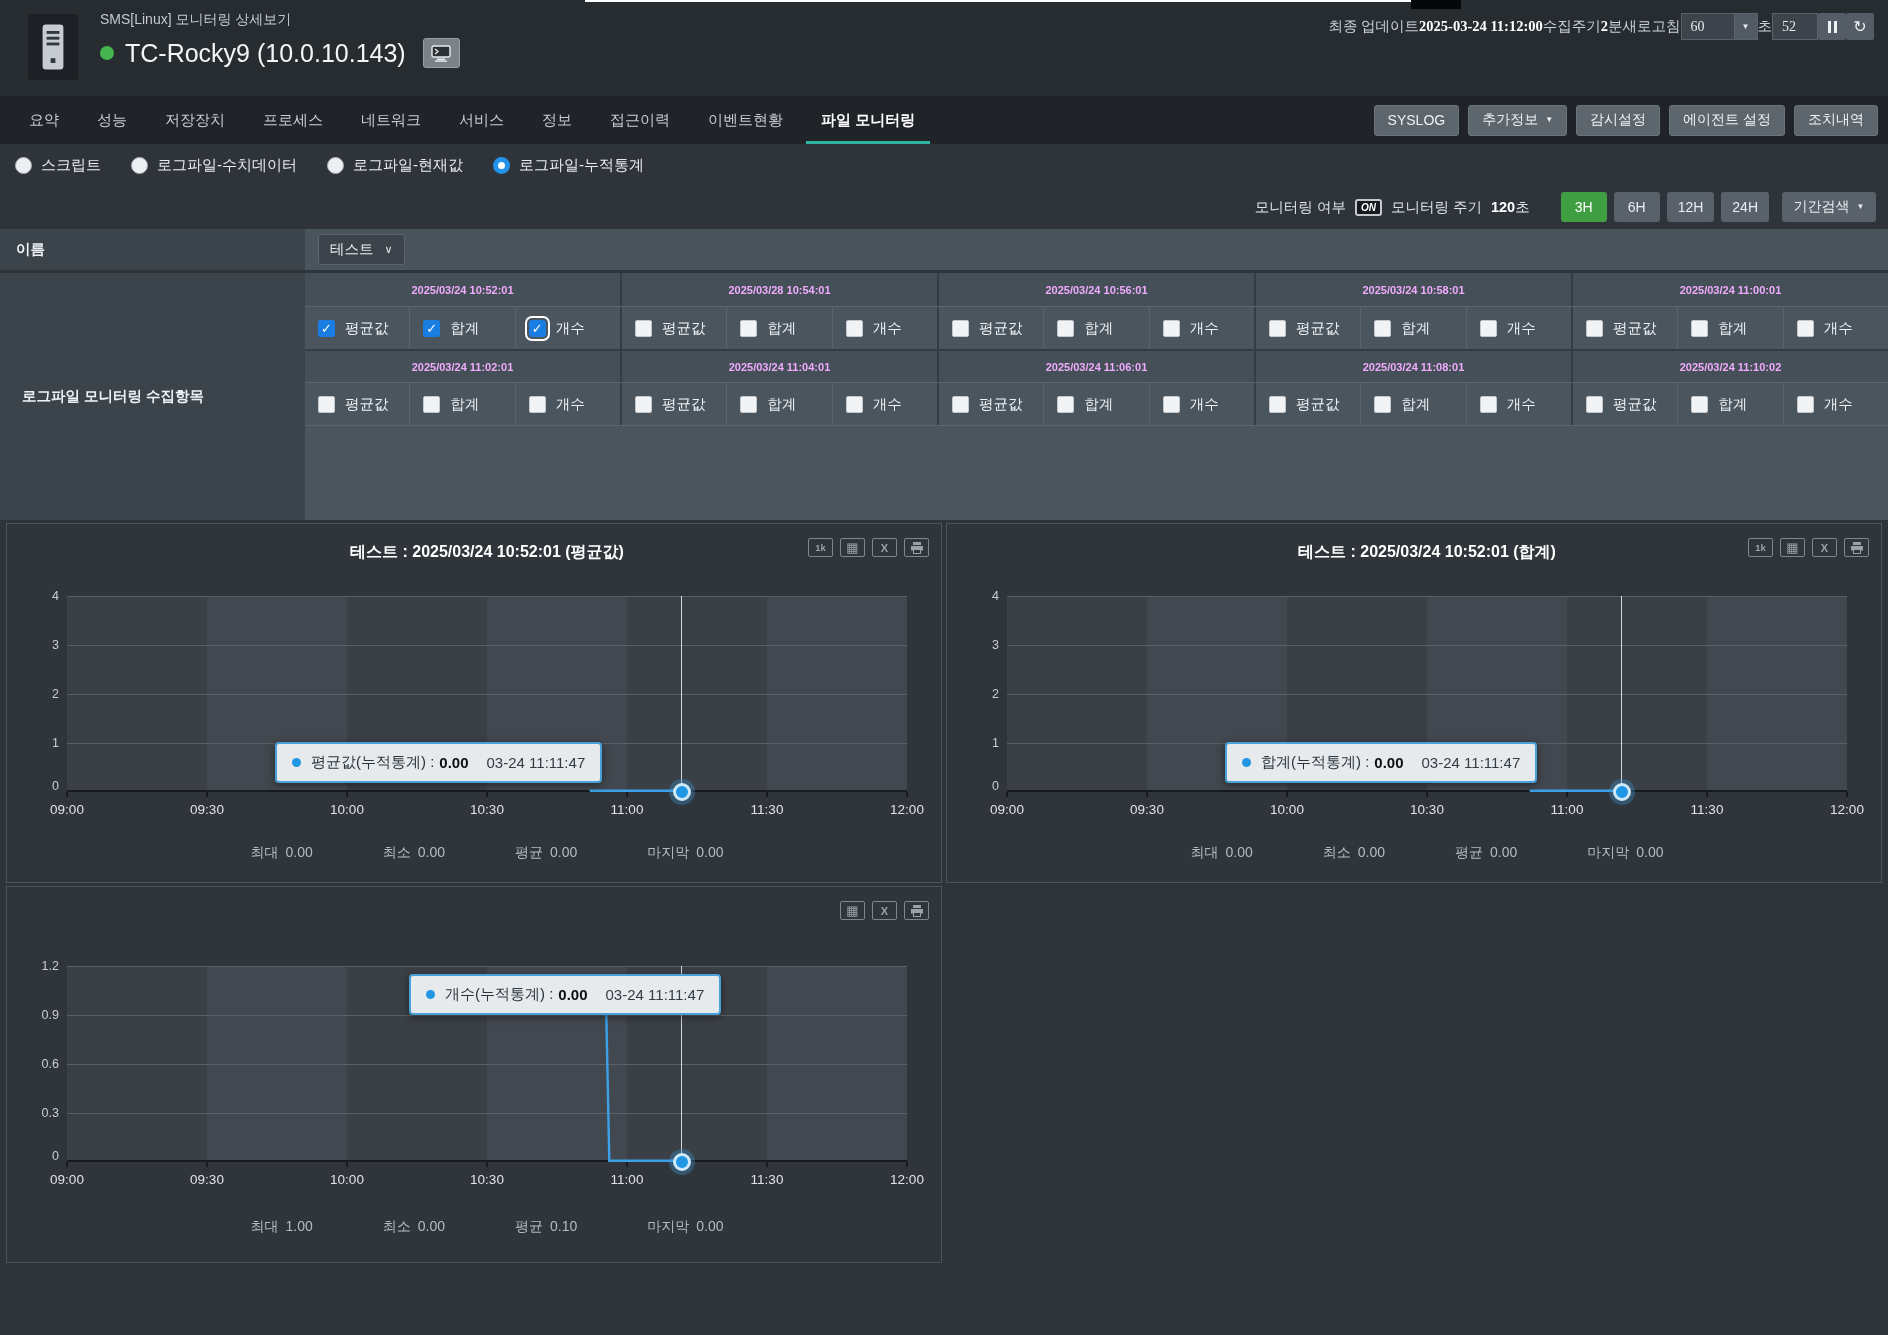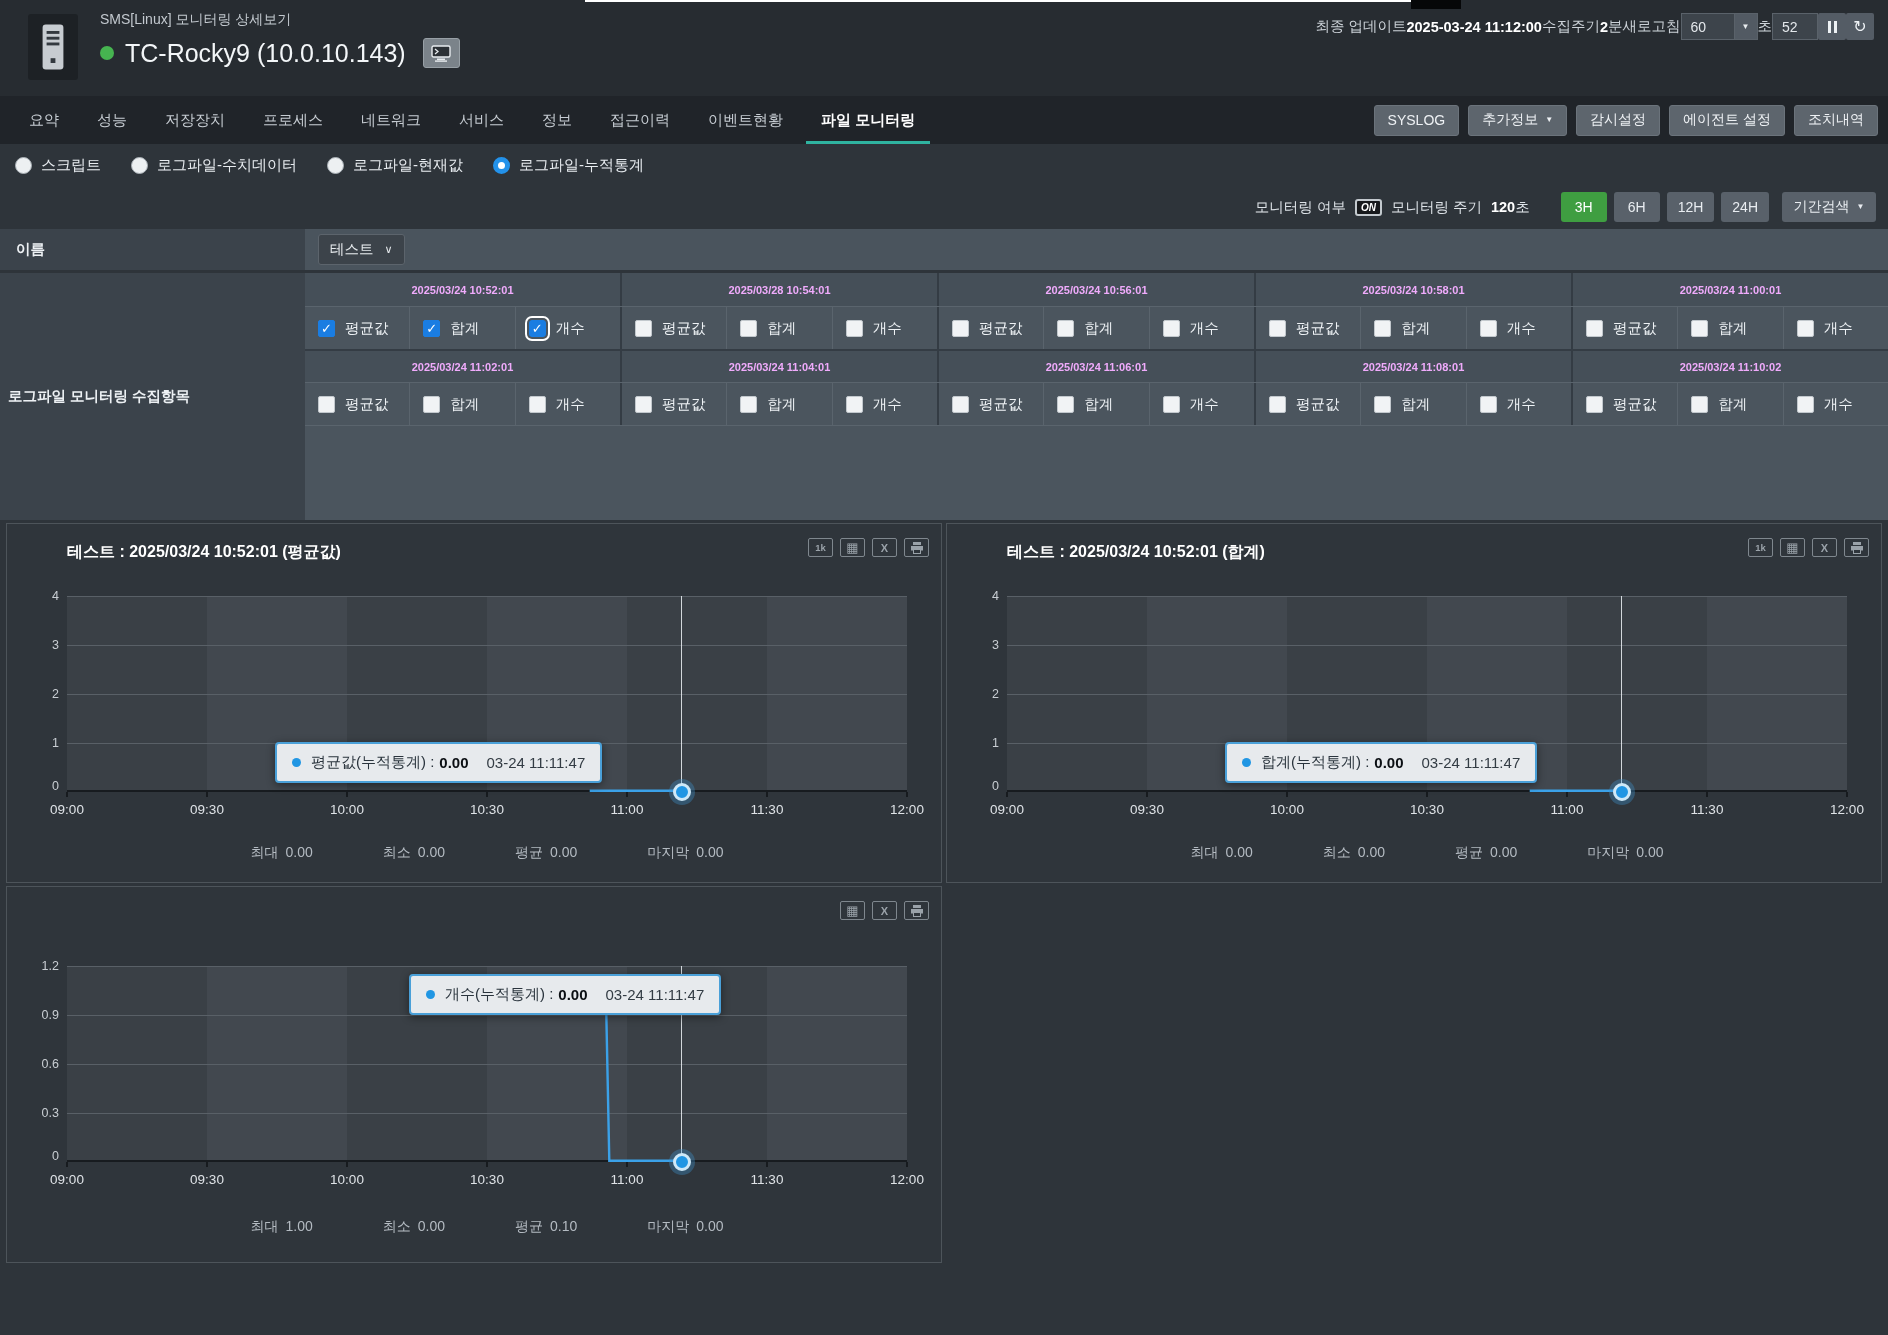--- a/index.html
+++ b/index.html
@@ -21,21 +21,21 @@
   .server-icon { position:absolute; left:28px; top:14px; width:50px; height:66px; background:#1d2125; border-radius:3px;
                  display:flex; align-items:center; justify-content:center; }
   .title-block { position:absolute; left:100px; top:11px; }
   .app-title { font-size:14px; color:#c3c9cf; }
   .host-row { margin-top:9px; display:flex; align-items:center; gap:11px; }
   .status-dot { width:14px; height:14px; border-radius:50%; background:#46b450; }
   .host-name { font-size:25px; color:#f3f6f8; }
   .console-btn { width:37px; height:30px; margin-left:6px; background:#7b838a; border:1px solid #98a0a6; border-radius:3px;
                  display:flex; align-items:center; justify-content:center; cursor:pointer; }
 
-  .update-info { position:absolute; right:14px; top:13px; display:flex; align-items:center; font-size:14.5px; color:#ccd2d8; }
+  .update-info { position:absolute; right:14px; top:13px; display:flex; align-items:center; font-size:14.5px; color:#ccd2d8;font-family:Liberation Serif, serif; }
   .update-info b { font-weight:bold; }
   .num-wrap { display:flex; align-items:stretch; }
   .num-box { width:54px; height:27px; background:#3d444b; border:1px solid #5a626a; color:#e4e8ec;
              display:flex; align-items:center; padding-left:9px; font-size:14px; }
   .dd-btn { width:23px; background:#525a63; border:1px solid #5a626a; border-left:none; color:#e8ecef;
             font-size:8px; display:flex; align-items:center; justify-content:center; cursor:pointer; }
   .count-box { width:46px; height:27px; background:#3d444b; border:1px solid #5a626a; color:#e4e8ec;
                display:flex; align-items:center; padding-left:9px; font-size:14px; }
   .sq-btn { width:28px; height:27px; background:#545c65; border-radius:2px; display:flex; align-items:center;
             justify-content:center; gap:3px; cursor:pointer; color:#eef2f5; }
@@ -73,42 +73,42 @@
   
   .tbl { margin-top:1px; }
   .name-row { display:flex; height:44px; border-bottom:3px solid #2e343a; }
   .name-left { width:305px; background:#3b434b; display:flex; align-items:center; padding-left:16px;
                font-weight:bold; font-size:14.5px; color:#edf1f4; }
   .name-right { flex:1; background:#4a545d; display:flex; align-items:center; padding-left:13px; }
   .select { height:31px; background:#3c434a; border:1px solid #5c646c; border-radius:3px; color:#e6eaed;
             font-size:14.5px; display:flex; align-items:center; gap:11px; padding:0 11px; cursor:pointer; }
   .select .caret { font-size:11px; }
   .tbl-body { display:flex; height:247px; }
-  .group-left { width:305px; background:#3b434b; display:flex; align-items:center; padding-left:8px;
+  .group-left { width:305px; background:#3b434b; display:flex; align-items:center; padding-left:22px;
                 font-weight:bold; font-size:14.5px; color:#edf1f4; }
   .cols { flex:1; display:flex; flex-direction:column; }
   .ts-row { display:flex; height:33px; background:#454f58; }
   .ts-row.second { border-top:2px solid #343c44; }
   .ts-cell { flex:1; display:flex; align-items:center; justify-content:center; font-weight:bold; font-size:11px; color:#f0abfc; }
   .ts-cell + .ts-cell { border-left:2px solid #343c44; }
   .cb-row { display:flex; height:43px; background:#4b555e; border-top:1px solid #5a646d; }
   .cb-group { flex:1; display:flex; }
   .cb-group + .cb-group { border-left:2px solid #343c44; }
   .cb-cell { flex:1; display:flex; align-items:center; gap:10px; padding-left:13px; font-size:14.5px; color:#eef2f5; cursor:pointer; }
   .cb-cell + .cb-cell { border-left:1px solid #5a646d; }
   .cb { width:17px; height:17px; background:#f1f3f5; border:1px solid #c2c8cd; border-radius:2px; position:relative; flex:none; }
   .cb.checked { background:#1a7de2; border-color:#1a7de2; }
   .cb.checked::after { content:"✓"; color:#fff; font-size:13px; font-weight:bold; position:absolute; left:2px; top:0px; line-height:15px; }
   .cb.focused { box-shadow:0 0 0 2px #4b555e, 0 0 0 4px #ffffff; border-radius:3px; }
   .tbl-filler { flex:1; background:#4b555e; border-top:1px solid #5a646d; }
 
   
   .charts { position:relative; margin-top:3px; height:750px; }
   .panel { position:absolute; border:1px solid #4d545a; background:#2f353b; }
-  .chart-title { position:absolute; left:60px; width:840px; font-size:16px; font-weight:bold; color:#ffffff; }
+  .chart-title { position:absolute; left:60px; width:840px; text-align:center; font-size:16px; font-weight:bold; color:#ffffff; }
   .chart-icons { position:absolute; right:12px; top:14px; display:flex; gap:7px; }
   .c-icon { width:25px; height:19px; border:1px solid #7f878e; border-radius:2px; color:#9aa2a9;
             display:flex; align-items:center; justify-content:center; font-size:10px; font-weight:bold; cursor:pointer; }
   .plot { position:absolute; left:60px; width:840px; height:196px; border-bottom:2px solid #171b1f; }
   .band { position:absolute; top:0; height:100%; width:140px; }
   .band.dark { background:#3a4046; } .band.light { background:#42484f; }
   .gridline { position:absolute; left:0; width:100%; height:1px; background:#596067; }
   .ylabel { position:absolute; left:-52px; width:44px; text-align:right; font-size:12.5px; color:#c9ced3; transform:translateY(-50%); }
   .plot svg { position:absolute; left:0; top:0; }
   .crosshair { position:absolute; top:0; height:196px; width:1px; background:rgba(232,237,241,.88); }

